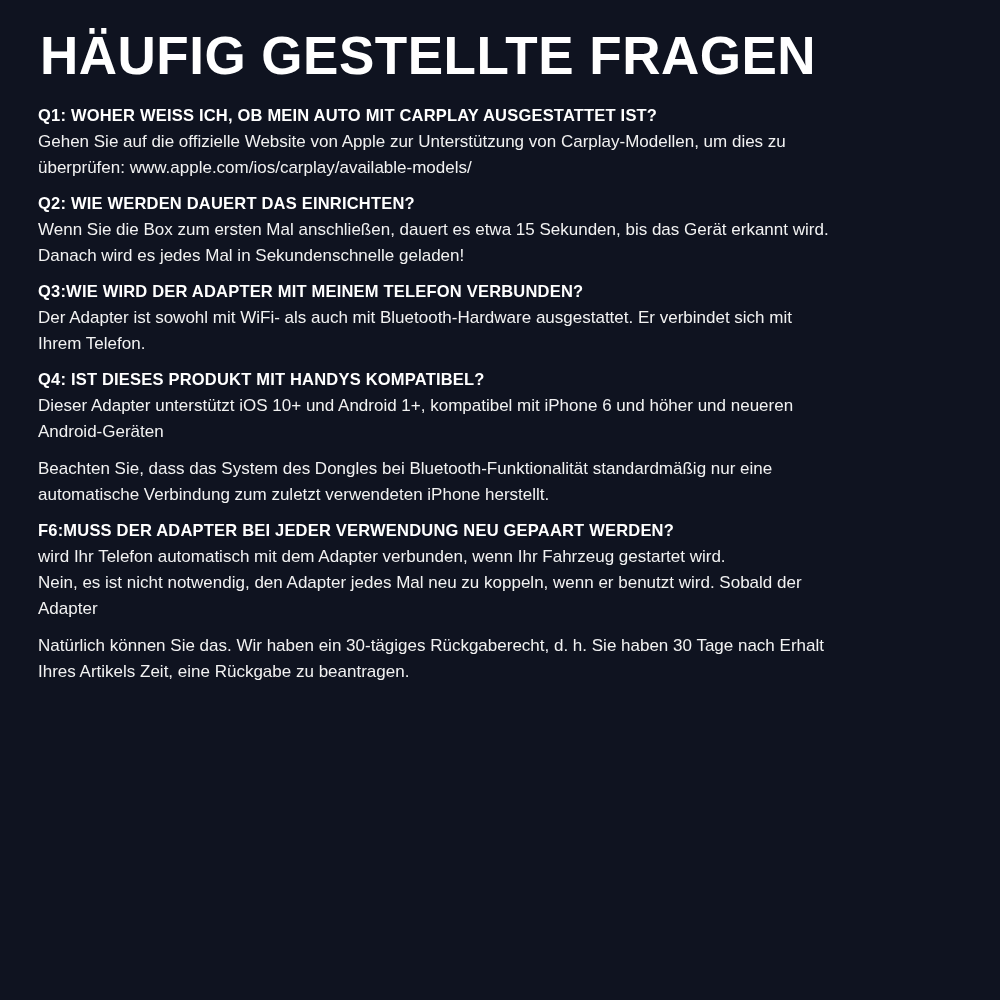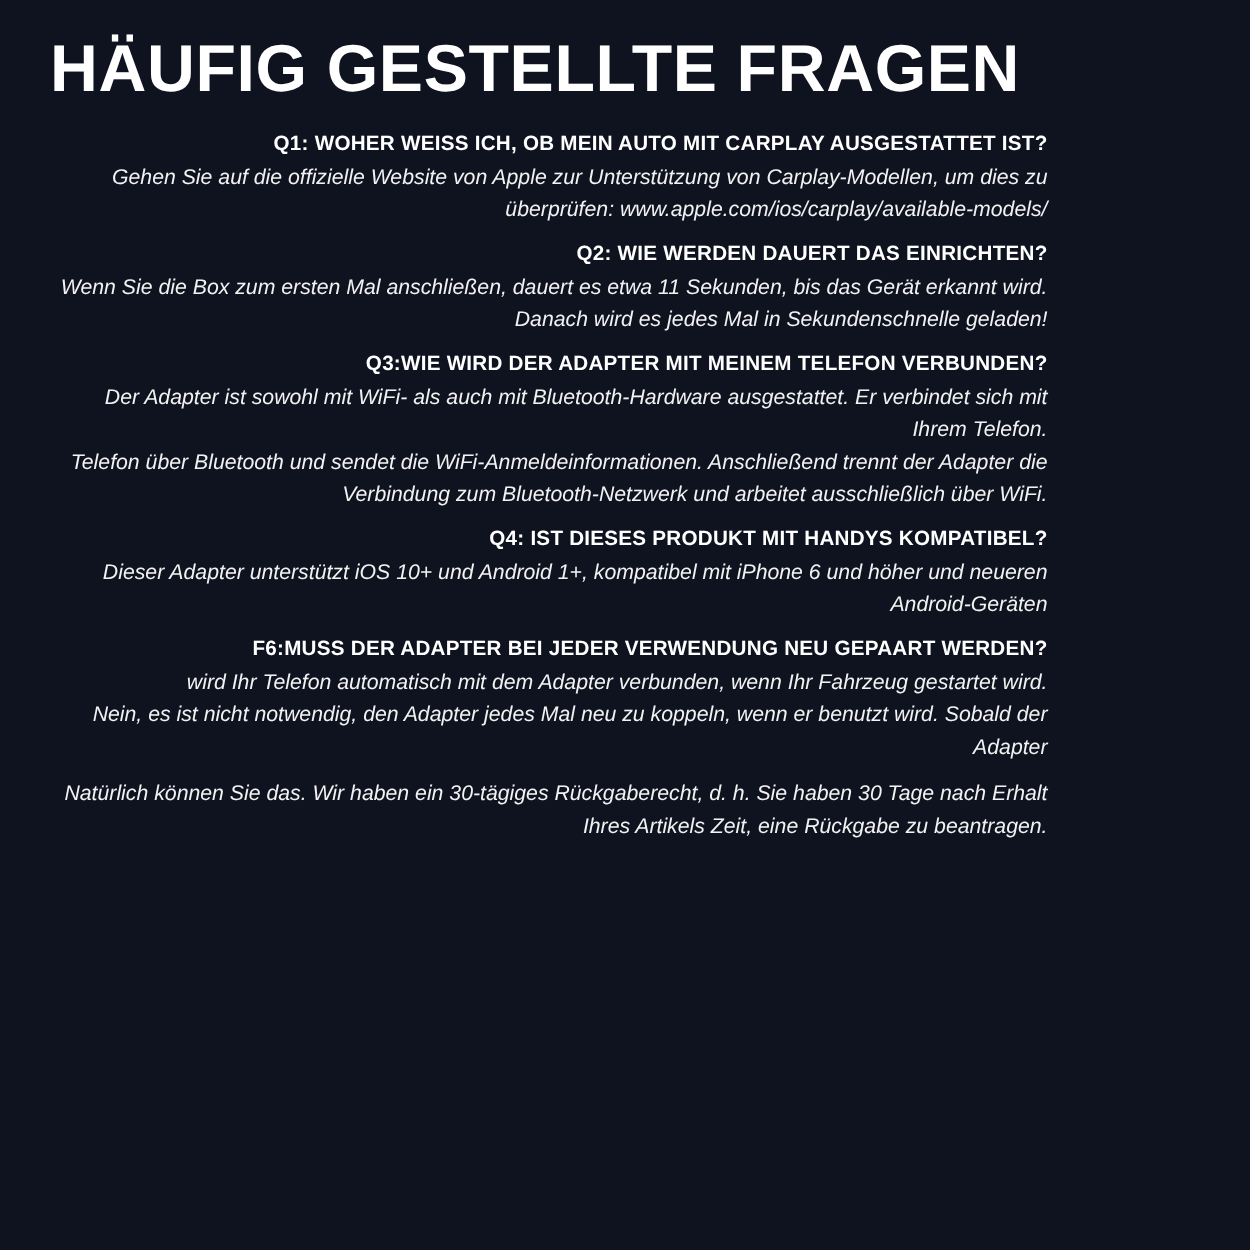--- a/index.html
+++ b/index.html
@@ -25,78 +25,76 @@
   .page-title {
     font-size: 53px;
     line-height: 64px;
     font-weight: bold;
     letter-spacing: 0.5px;
     margin: 0 0 16px 2px;
     color: #ffffff;
   }
   .faq-list {
     display: block;
-    text-align: right;
   }
   .faq-item {
     margin-bottom: 11px;
   }
   .faq-q {
     font-size: 16.5px;
     line-height: 22px;
     font-weight: bold;
     letter-spacing: 0.2px;
     color: #ffffff;
     margin: 0 0 3px 0;
   }
   .faq-a {
     font-size: 17px;
     line-height: 26px;
     font-weight: normal;
     color: #f2f2f2;
     margin: 0;
-    font-style: italic;
   }
   .faq-a .line {
     display: block;
   }
 </style>
 </head>
 <body>
 
 <div class="page">
   <h1 class="page-title">HÄUFIG GESTELLTE FRAGEN</h1>
 
   <div class="faq-list">
 
     <div class="faq-item">
       <p class="faq-q">Q1: WOHER WEISS ICH, OB MEIN AUTO MIT CARPLAY AUSGESTATTET IST?</p>
       <p class="faq-a">Gehen Sie auf die offizielle Website von Apple zur Unterstützung von Carplay-Modellen, um dies zu überprüfen: www.apple.com/ios/carplay/available-models/</p>
     </div>
 
     <div class="faq-item">
       <p class="faq-q">Q2: WIE WERDEN DAUERT DAS EINRICHTEN?</p>
-      <p class="faq-a">Wenn Sie die Box zum ersten Mal anschließen, dauert es etwa 11 Sekunden, bis das Gerät erkannt wird. Danach wird es jedes Mal in Sekundenschnelle geladen!</p>
+      <p class="faq-a">Wenn Sie die Box zum ersten Mal anschließen, dauert es etwa 15 Sekunden, bis das Gerät erkannt wird. Danach wird es jedes Mal in Sekundenschnelle geladen!</p>
     </div>
 
     <div class="faq-item">
       <p class="faq-q">Q3:WIE WIRD DER ADAPTER MIT MEINEM TELEFON VERBUNDEN?</p>
       <p class="faq-a">
         <span class="line">Der Adapter ist sowohl mit WiFi- als auch mit Bluetooth-Hardware ausgestattet. Er verbindet sich mit Ihrem Telefon.</span>
-        <span class="line">Telefon über Bluetooth und sendet die WiFi-Anmeldeinformationen. Anschließend trennt der Adapter die Verbindung zum Bluetooth-Netzwerk und arbeitet ausschließlich über WiFi.</span>
       </p>
     </div>
 
     <div class="faq-item">
       <p class="faq-q">Q4: IST DIESES PRODUKT MIT HANDYS KOMPATIBEL?</p>
       <p class="faq-a">Dieser Adapter unterstützt iOS 10+ und Android 1+, kompatibel mit iPhone 6 und höher und neueren Android-Geräten</p>
     </div>
 
     <div class="faq-item">
       <p class="faq-a">
+        <span class="line">Beachten Sie, dass das System des Dongles bei Bluetooth-Funktionalität standardmäßig nur eine automatische Verbindung zum zuletzt verwendeten iPhone herstellt.</span>
       </p>
     </div>
 
     <div class="faq-item">
       <p class="faq-q">F6:MUSS DER ADAPTER BEI JEDER VERWENDUNG NEU GEPAART WERDEN?</p>
       <p class="faq-a">
         <span class="line">wird Ihr Telefon automatisch mit dem Adapter verbunden, wenn Ihr Fahrzeug gestartet wird.</span>
         <span class="line">Nein, es ist nicht notwendig, den Adapter jedes Mal neu zu koppeln, wenn er benutzt wird. Sobald der Adapter</span>
       </p>
     </div>

